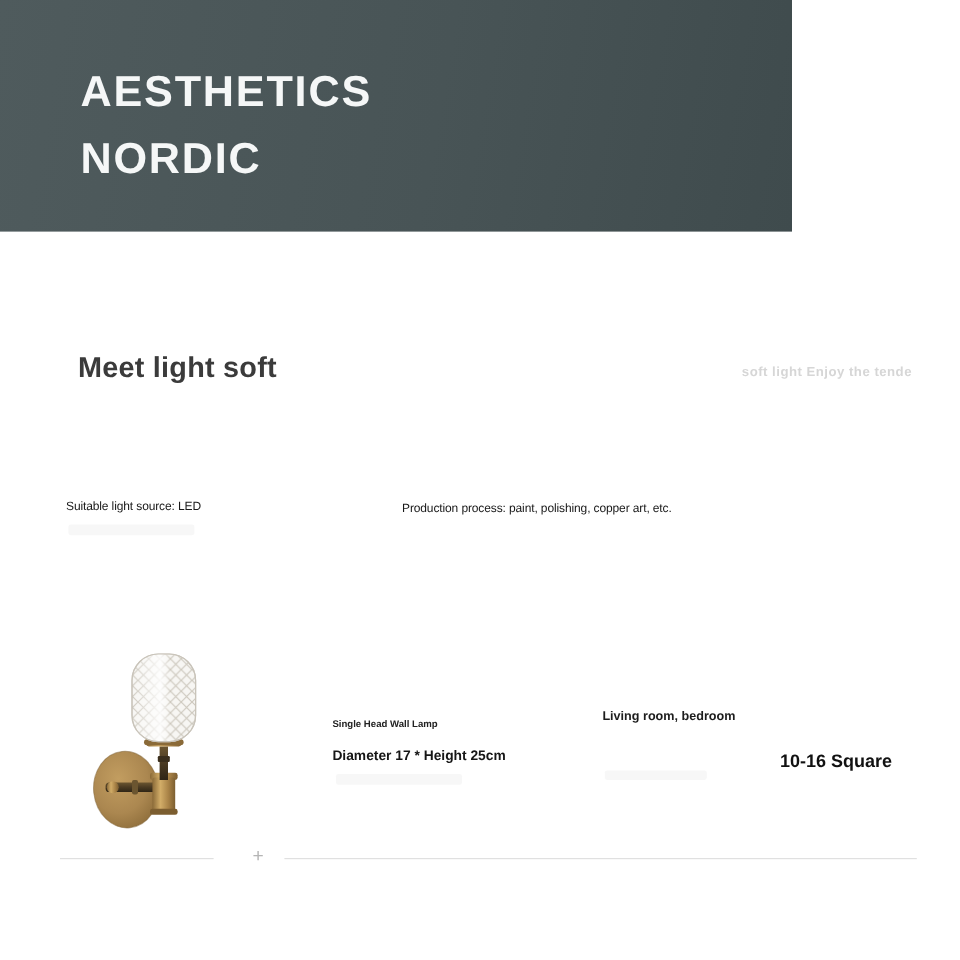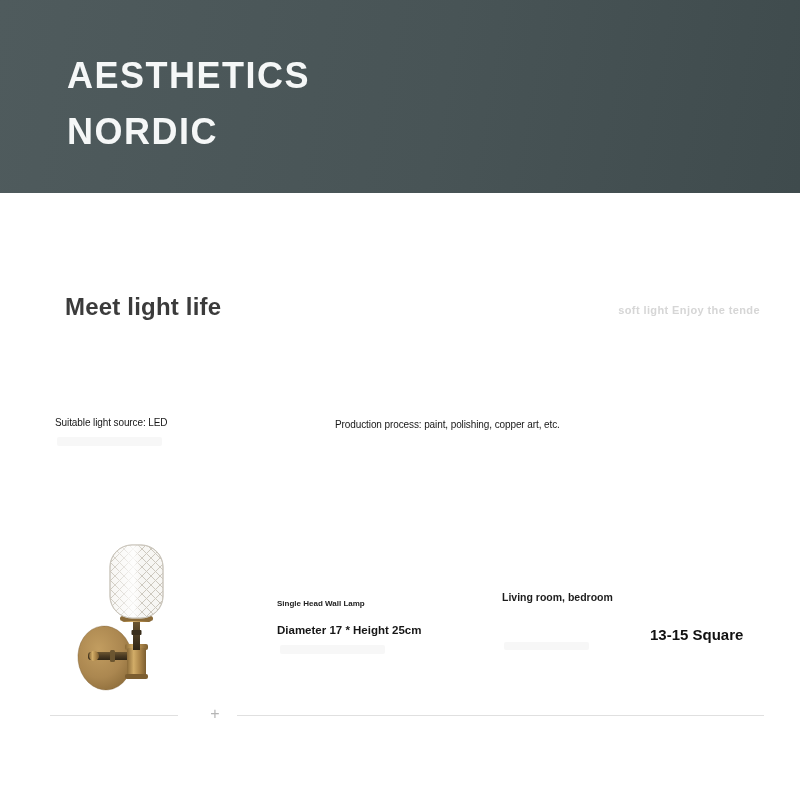--- a/index.html
+++ b/index.html
@@ -9,21 +9,21 @@
     height: 800px;
     background: #ffffff;
     overflow: hidden;
     font-family: "Liberation Sans", sans-serif;
   }
 
   
   .header {
     position: absolute;
     left: 0; top: 0;
-    width: 800px; height: 193px;
+    width: 660px; height: 193px;
     background: linear-gradient(100deg, #4f5b5d 0%, #485456 55%, #3f4b4d 100%);
   }
   .brand {
     position: absolute;
     left: 67px; top: 48px;
     color: #f5f7f7;
     font-weight: 700;
     font-size: 36px;
     line-height: 56px;
     letter-spacing: 1.5px;
@@ -131,21 +131,21 @@
 
 <div class="canvas">
 
   <div class="header">
     <div class="brand">
       <div>AESTHETICS</div>
       <div>NORDIC</div>
     </div>
   </div>
 
-  <div class="hero-title">Meet light life</div>
+  <div class="hero-title">Meet light soft</div>
   <div class="hero-tagline">soft light Enjoy the tende</div>
 
   <div class="feature-1">Suitable light source: LED</div>
   <div class="feature-2">Production process: paint, polishing, copper art, etc.</div>
   <div class="faint-bar" style="left:57px; top:437px; width:105px; height:9px;"></div>
 
   <div class="lamp-wrap">
     <svg width="150" height="170" viewBox="0 0 150 170" xmlns="http://www.w3.org/2000/svg">
       <defs>
         <pattern id="lattice" width="9" height="9" patternUnits="userSpaceOnUse">
@@ -208,19 +208,19 @@
         <rect x="40" y="5" width="53" height="73" rx="22" fill="none" stroke="#c9c4ba" stroke-width="1"></rect>
       </g>
     </svg>
   </div>
 
   <div class="spec-type">Single Head Wall Lamp</div>
   <div class="spec-dimensions">Diameter 17 * Height 25cm</div>
   <div class="faint-bar" style="left:280px; top:645px; width:105px; height:9px;"></div>
   <div class="spec-rooms">Living room, bedroom</div>
   <div class="faint-bar" style="left:504px; top:642px; width:85px; height:8px;"></div>
-  <div class="spec-coverage">13-15 Square</div>
+  <div class="spec-coverage">10-16 Square</div>
 
   <div class="divider divider-left"></div>
   <div class="plus-glyph">+</div>
   <div class="divider divider-right"></div>
 
 </div>
 
 </body></html>

